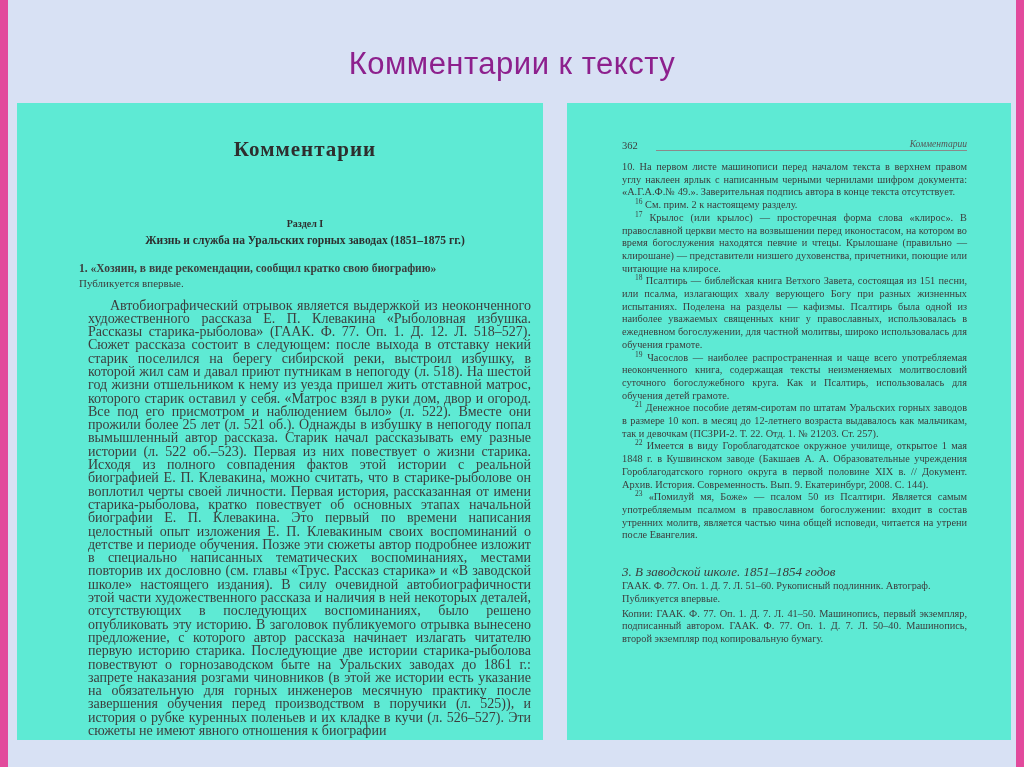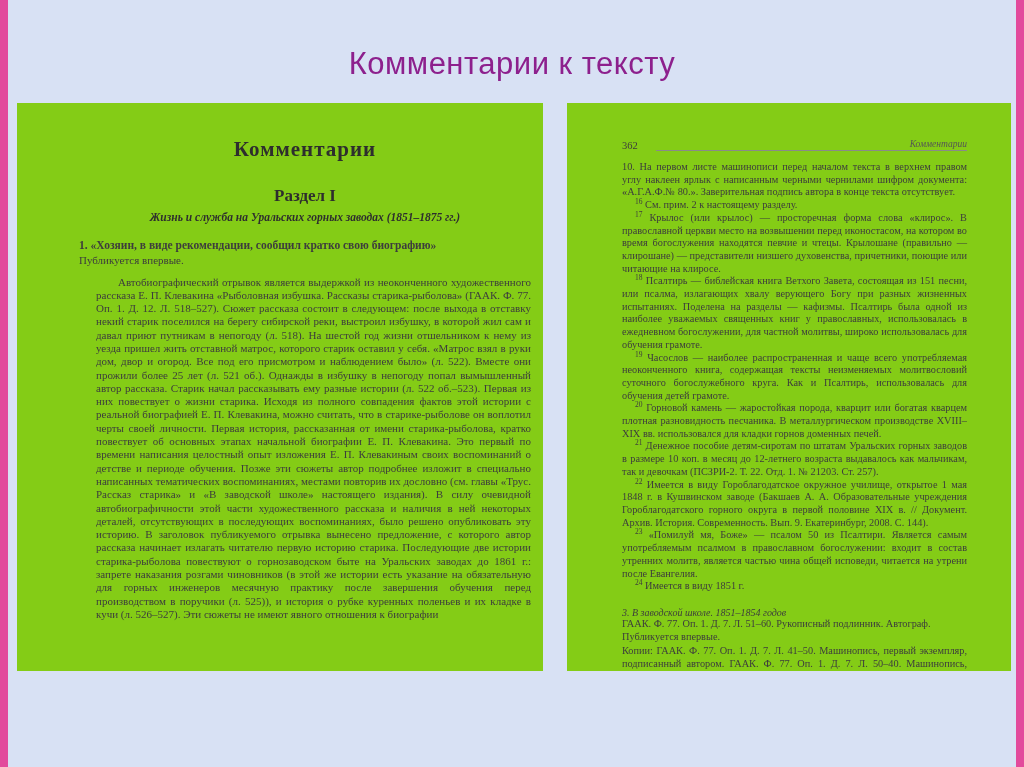--- a/index.html
+++ b/index.html
@@ -12,47 +12,47 @@
   .strip{position:absolute;top:0;bottom:0;width:8px;background:#e24a9c;}
   .strip-left{left:0;}
   .strip-right{right:0;}
   .slide-title{
     position:absolute;top:46px;left:0;width:100%;
     text-align:center;margin:0;
     font-family:"Liberation Sans","DejaVu Sans",sans-serif;
     font-size:31px;font-weight:500;color:#8d208d;letter-spacing:0.5px;
   }
   .page{
-    position:absolute;top:103px;height:568px;background:#84cc16;
+    position:absolute;top:103px;height:637px;background:#5eead4;
     color:#3d3d3d;overflow:hidden;box-sizing:border-box;
   }
   .page-left{left:17px;width:526px;padding:34px 12px 0 62px;}
   .page-right{left:567px;width:444px;padding:34px 44px 0 55px;}
 
   
   .book-heading{text-align:center;font-size:21px;font-weight:bold;color:#2e2e2e;letter-spacing:1px;}
-  .section-label{text-align:center;font-size:17px;font-weight:bold;color:#2e2e2e;margin-top:24px;}
-  .section-title{text-align:center;font-size:11.5px;font-weight:bold;color:#2e2e2e;margin-top:5px;font-style:italic;}
+  .section-label{text-align:center;font-size:10px;font-weight:bold;color:#2e2e2e;margin-top:56px;}
+  .section-title{text-align:center;font-size:11.5px;font-weight:bold;color:#2e2e2e;margin-top:5px;}
   .entry-title{font-size:11.5px;font-weight:bold;margin-top:16px;}
   .source-line{font-size:11px;margin-top:3px;line-height:13.5px;}
   .body-par{
-    margin:8px 0 0 17px;font-size:11px;line-height:13.3px;
+    margin:8px 0 0 9px;font-size:14px;line-height:13.3px;
     text-align:justify;text-indent:22px;
   }
 
   
   .page-header{position:relative;height:16px;font-size:10.5px;}
   .page-num{position:absolute;left:0;bottom:2px;}
   .header-rule{position:absolute;left:34px;right:0;bottom:2px;height:1px;background:#8a8a8a;}
   .running-header{position:absolute;right:0;bottom:4px;font-style:italic;font-size:9.5px;color:#555;}
   .notes{margin-top:8px;}
   .note{margin:0;font-size:10.3px;line-height:12.7px;text-align:justify;text-indent:13px;}
   .note.first{text-indent:0;}
   .note sup{font-size:7.5px;line-height:0;}
-  .entry2-title{font-size:10px;font-style:italic;margin-top:14px;}
+  .entry2-title{font-size:13px;font-style:italic;margin-top:22px;}
   .source-line2{font-size:10.3px;margin-top:0;line-height:12.7px;}
   .copies{margin:2px 0 0 0;font-size:10.3px;line-height:12.7px;text-align:justify;}
 </style>
 </head>
 <body>
 
 <div>
   <div class="strip strip-left"></div>
   <div class="strip strip-right"></div>
 
@@ -68,30 +68,28 @@
   </div>
 
   <div class="page page-right">
     <div class="page-header">
       <span class="page-num">362</span>
       <span class="header-rule"></span>
       <span class="running-header">Комментарии</span>
     </div>
 
     <div class="notes">
-      <p class="note first"><span>10.</span> <span>На первом листе машинописи перед началом текста в верхнем правом углу наклеен ярлык с написанным черными чернилами шифром документа: «А.Г.А.Ф.№ 80.». Заверительная подпись автора в конце текста отсутствует.</span></p>
+      <p class="note first"><span>10.</span> <span>На первом листе машинописи перед началом текста в верхнем правом углу наклеен ярлык с написанным черными чернилами шифром документа: «А.Г.А.Ф.№ 49.». Заверительная подпись автора в конце текста отсутствует.</span></p>
       <p class="note"><sup>16</sup> <span>См. прим. 2 к настоящему разделу.</span></p>
       <p class="note"><sup>17</sup> <span>Крылос (или крылос) — просторечная форма слова «клирос». В православной церкви место на возвышении перед иконостасом, на котором во время богослужения находятся певчие и чтецы. Крылошане (правильно — клирошане) — представители низшего духовенства, причетники, поющие или читающие на клиросе.</span></p>
       <p class="note"><sup>18</sup> <span>Псалтирь — библейская книга Ветхого Завета, состоящая из 151 песни, или псалма, излагающих хвалу верующего Богу при разных жизненных испытаниях. Поделена на разделы — кафизмы. Псалтирь была одной из наиболее уважаемых священных книг у православных, использовалась в ежедневном богослужении, для частной молитвы, широко использовалась для обучения грамоте.</span></p>
       <p class="note"><sup>19</sup> <span>Часослов — наиболее распространенная и чаще всего употребляемая неоконченного книга, содержащая тексты неизменяемых молитвословий суточного богослужебного круга. Как и Псалтирь, использовалась для обучения детей грамоте.</span></p>
-      <p class="note"><sup>20</sup> <span>Горновой камень — жаростойкая порода, кварцит или богатая кварцем плотная разновидность песчаника. В металлургическом производстве XVIII–XIX вв. использовался для кладки горнов доменных печей.</span></p>
       <p class="note"><sup>21</sup> <span>Денежное пособие детям-сиротам по штатам Уральских горных заводов в размере 10 коп. в месяц до 12-летнего возраста выдавалось как мальчикам, так и девочкам (ПСЗРИ-2. Т. 22. Отд. 1. № 21203. Ст. 257).</span></p>
       <p class="note"><sup>22</sup> <span>Имеется в виду Гороблагодатское окружное училище, открытое 1 мая 1848 г. в Кушвинском заводе (Бакшаев А. А. Образовательные учреждения Гороблагодатского горного округа в первой половине XIX в. // Документ. Архив. История. Современность. Вып. 9. Екатеринбург, 2008. С. 144).</span></p>
       <p class="note"><sup>23</sup> <span>«Помилуй мя, Боже» — псалом 50 из Псалтири. Является самым употребляемым псалмом в православном богослужении: входит в состав утренних молитв, является частью чина общей исповеди, читается на утрени после Евангелия.</span></p>
-      <p class="note"><sup>24</sup> <span>Имеется в виду 1851 г.</span></p>
     </div>
 
     <div class="entry2-title">3. В заводской школе. 1851–1854 годов</div>
     <div class="source-line2">ГААК. Ф. 77. Оп. 1. Д. 7. Л. 51–60. Рукописный подлинник. Автограф.</div>
     <div class="source-line2">Публикуется впервые.</div>
     <p class="copies">Копии: ГААК. Ф. 77. Оп. 1. Д. 7. Л. 41–50. Машинопись, первый экземпляр, подписанный автором. ГААК. Ф. 77. Оп. 1. Д. 7. Л. 50–40. Машинопись, второй экземпляр под копировальную бумагу.</p>
   </div>
 </div>
 
 </body></html>

